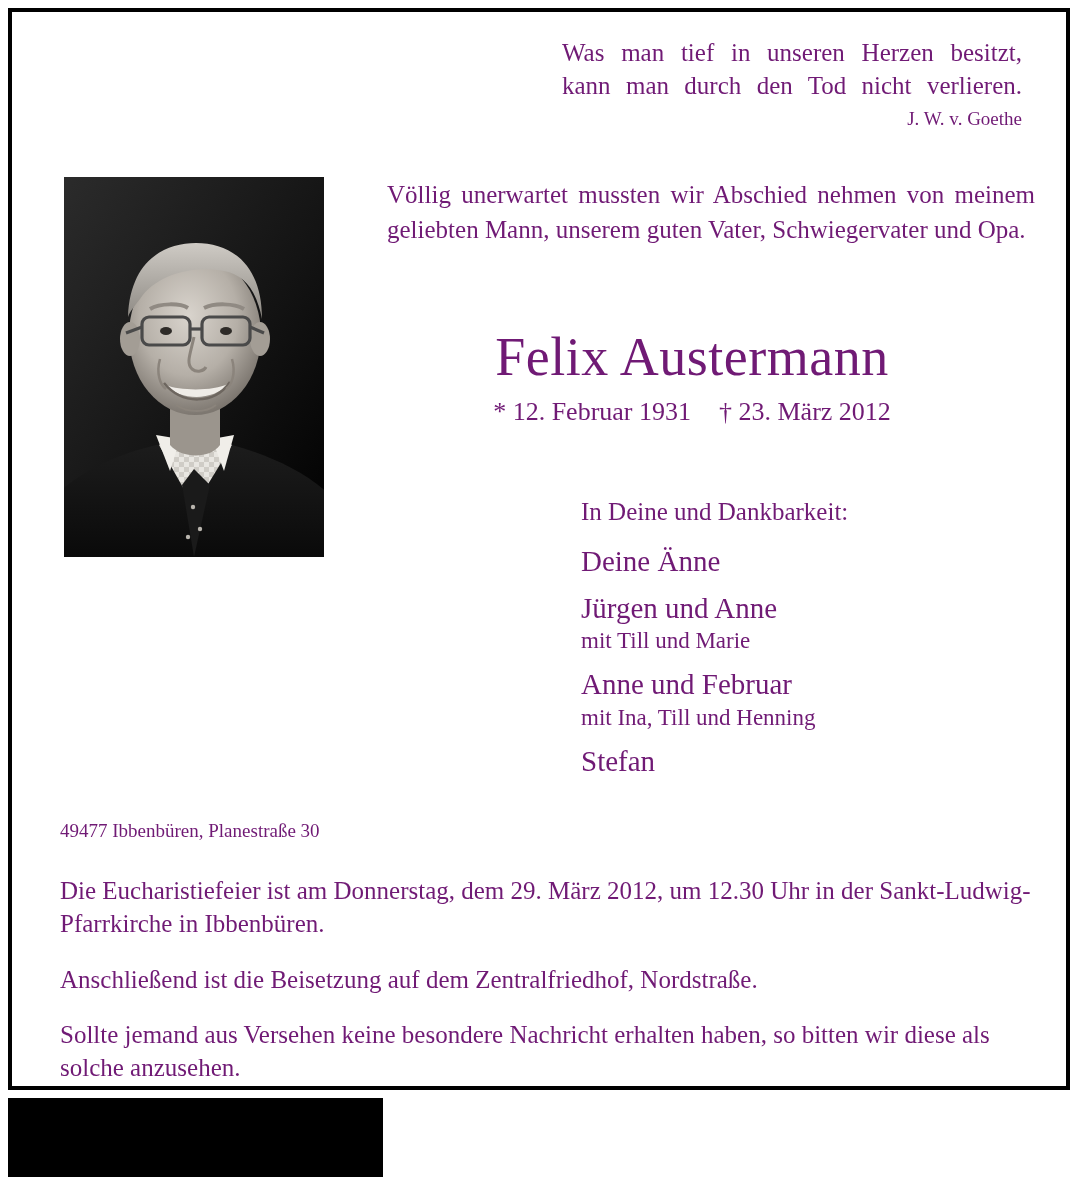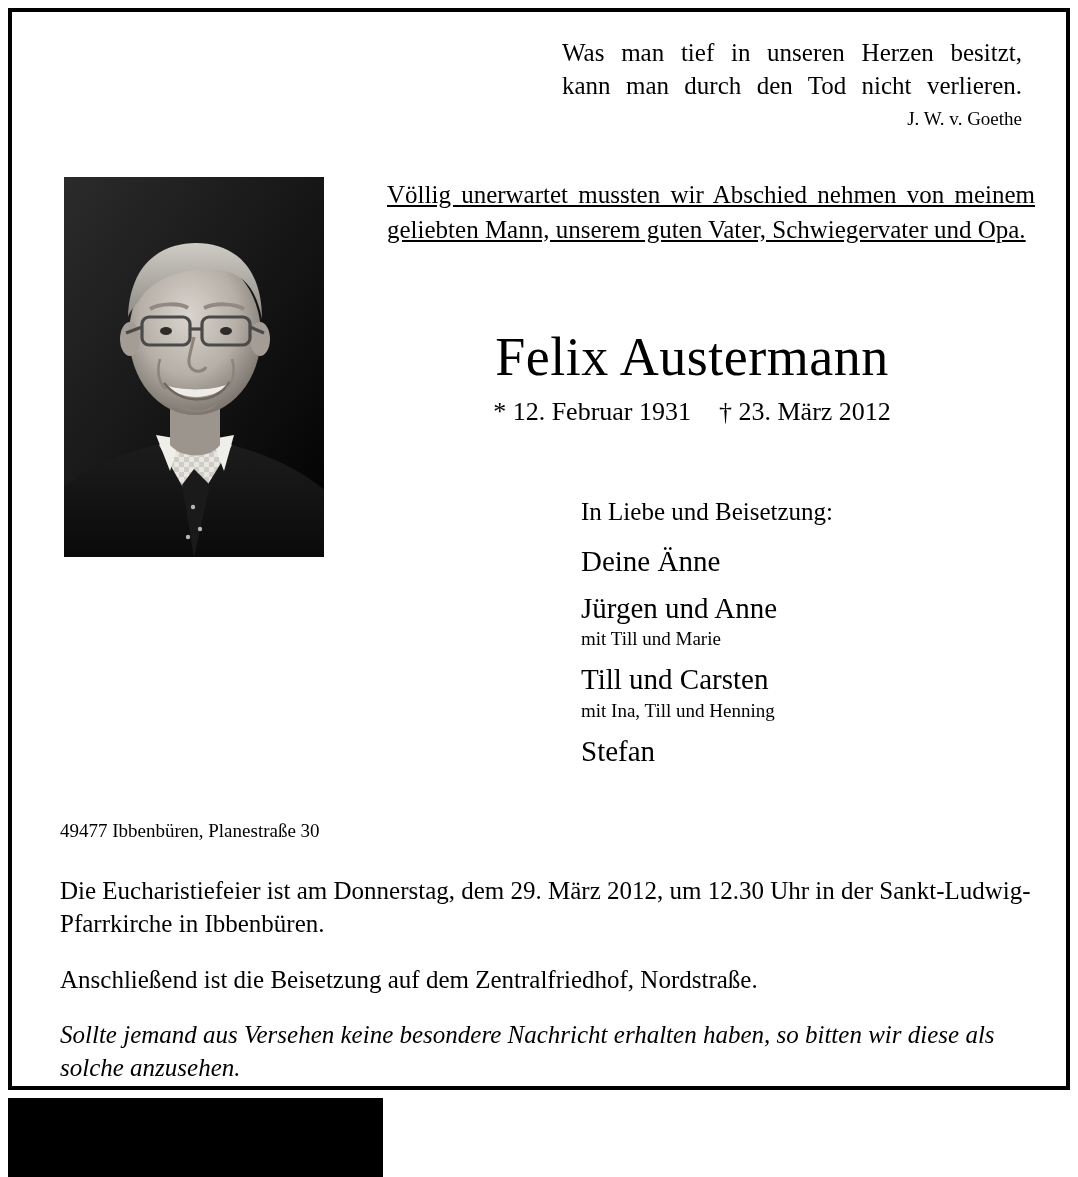--- a/index.html
+++ b/index.html
@@ -6,21 +6,21 @@
     margin: 0;
     padding: 0;
     background: #ffffff;
   }
   .page {
     position: relative;
     width: 1078px;
     height: 1177px;
     background: #ffffff;
     font-family: "Liberation Serif", serif;
-    color: #000000;
+    color: #701a75;
     overflow: hidden;
   }
   
   .card {
     position: absolute;
     left: 8px;
     top: 8px;
     width: 1062px;
     height: 1082px;
     border: 4px solid #000000;
@@ -73,21 +73,20 @@
 
   
   .intro {
     position: absolute;
     left: 375px;
     top: 166px;
     width: 648px;
     font-size: 25px;
     line-height: 1.38;
     text-align: justify;
-    text-decoration: underline;
   }
 
   
   .name {
     position: absolute;
     left: 330px;
     top: 314px;
     width: 700px;
     text-align: center;
     font-size: 54px;
@@ -112,21 +111,21 @@
     width: 455px;
     font-size: 25px;
     line-height: 1.22;
   }
   .family .lead { margin-bottom: 16px; font-size: 25px; }
   .family .member {
     font-size: 29px;
     margin-top: 12px;
   }
   .family .sub {
-    font-size: 19px;
+    font-size: 23px;
     margin-top: 1px;
   }
 
   
   .address {
     position: absolute;
     left: 48px;
     top: 808px;
     font-size: 19px;
   }
@@ -134,21 +133,21 @@
     position: absolute;
     left: 48px;
     top: 862px;
     width: 976px;
     font-size: 25px;
     line-height: 1.33;
   }
   .services p {
     margin: 0 0 22px 0;
   }
-  .services p:last-child { margin-bottom: 0; font-style: italic; }
+  .services p:last-child { margin-bottom: 0; }
 
   
   .bottom-strip {
     position: absolute;
     left: 8px;
     top: 1098px;
     width: 375px;
     height: 79px;
     background: #000000;
   }
@@ -245,25 +244,25 @@
 
       <div class="intro">Völlig unerwartet mussten wir Abschied nehmen von meinem geliebten Mann, unserem guten Vater, Schwiegervater und Opa.</div>
 
       <div class="name">Felix Austermann</div>
 
       <div class="dates">
         <span class="birth">* 12. Februar 1931</span><span class="death">† 23. März 2012</span>
       </div>
 
       <div class="family">
-        <div class="lead">In Liebe und Beisetzung:</div>
+        <div class="lead">In Deine und Dankbarkeit:</div>
         <div class="member">Deine Änne</div>
         <div class="member">Jürgen und Anne</div>
         <div class="sub">mit Till und Marie</div>
-        <div class="member">Till und Carsten</div>
+        <div class="member">Anne und Februar</div>
         <div class="sub">mit Ina, Till und Henning</div>
         <div class="member">Stefan</div>
       </div>
 
       <div class="address">49477 Ibbenbüren, Planestraße 30</div>
 
       <div class="services">
         <p>Die Eucharistiefeier ist am Donnerstag, dem 29. März 2012, um 12.30 Uhr in der Sankt-Ludwig-Pfarrkirche in Ibbenbüren.</p>
         <p>Anschließend ist die Beisetzung auf dem Zentralfriedhof, Nordstraße.</p>
         <p>Sollte jemand aus Versehen keine besondere Nachricht erhalten haben, so bitten wir diese als solche anzusehen.</p>

